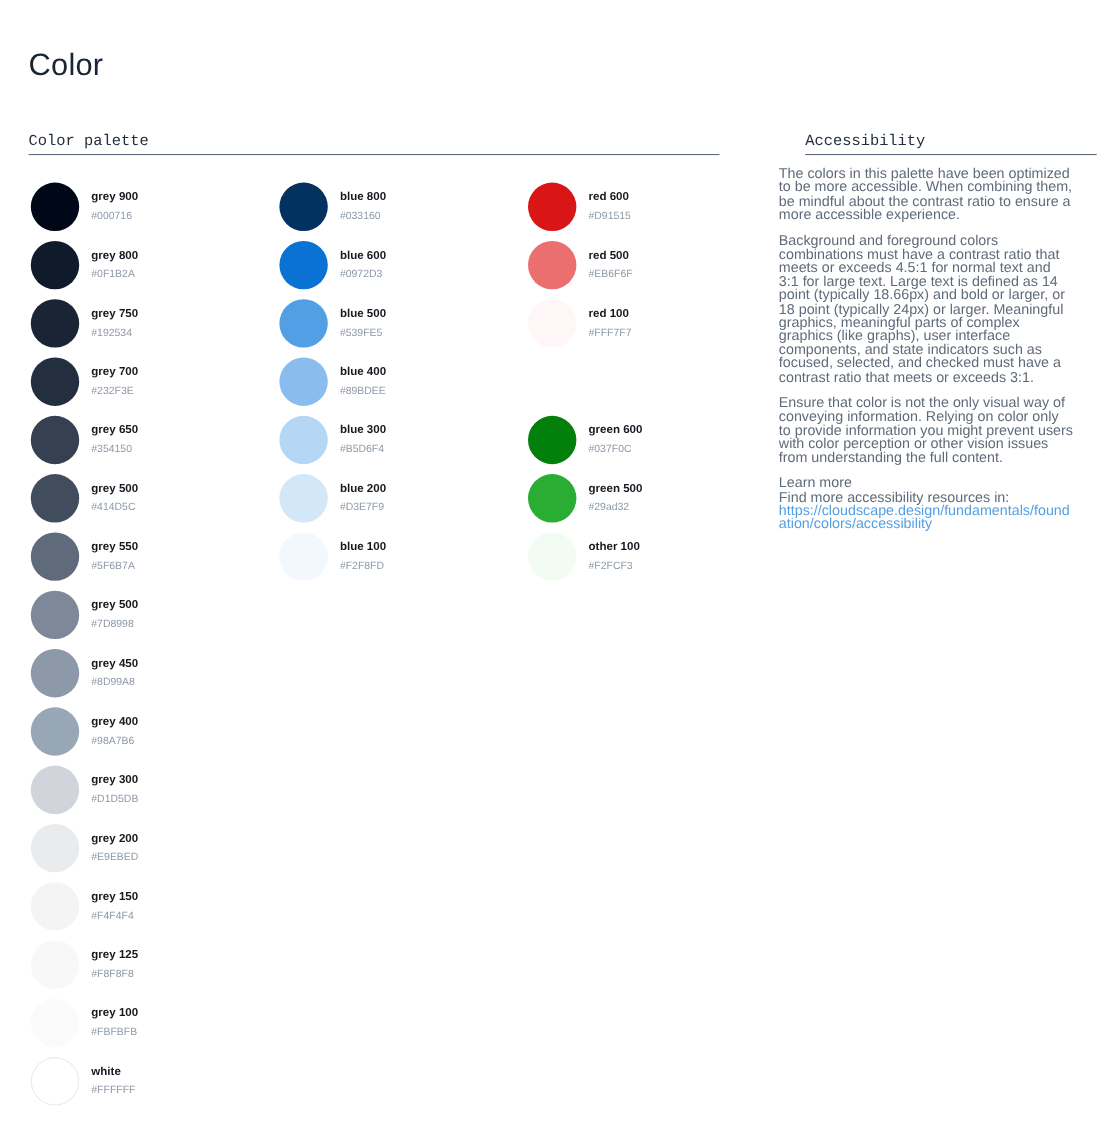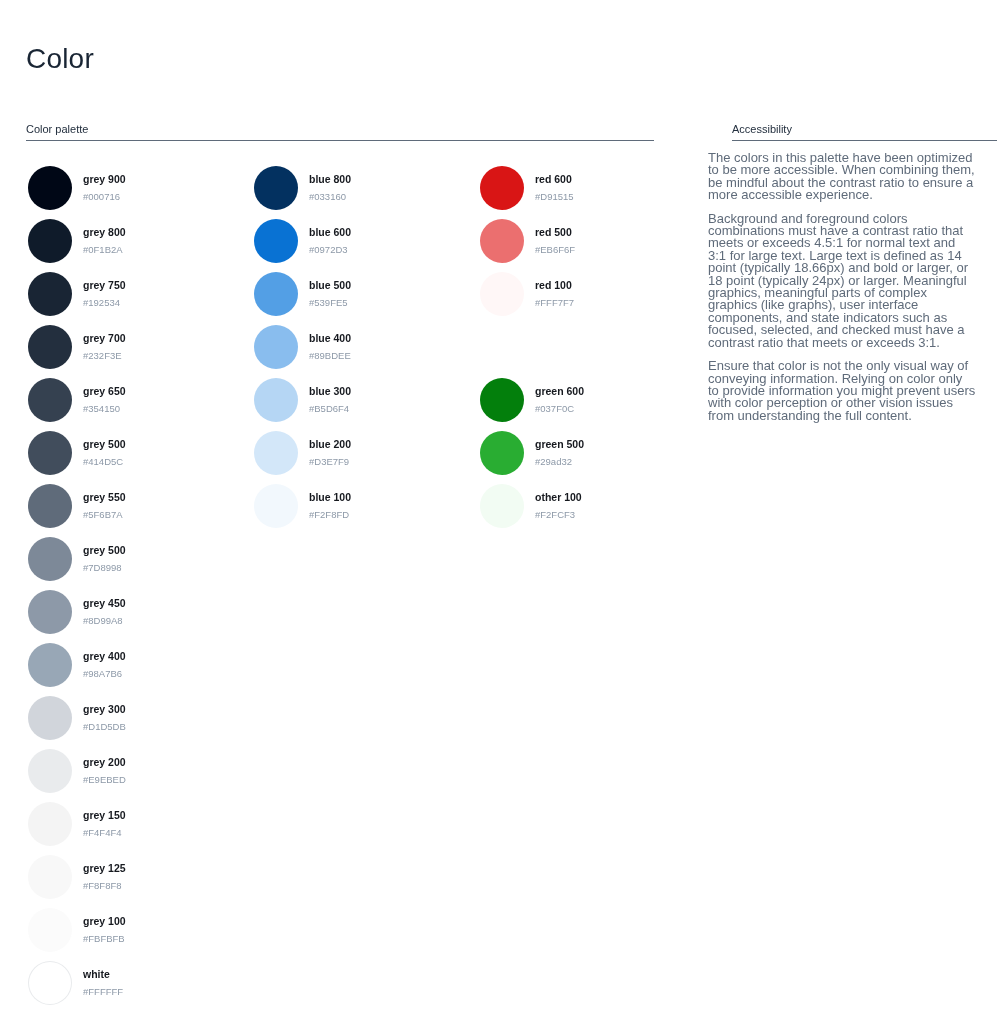--- a/index.html
+++ b/index.html
@@ -22,24 +22,25 @@
     line-height: 44px;
   }
 
   
   .palette-section {
     position: absolute;
     left: 26px; top: 122px;
     width: 628px;
   }
   .section-head {
-    font-size: 11px;
+    font-size: 14px;
     color: #232F3E;
     line-height: 14px;
     padding-bottom: 4px;
+    font-family: Liberation Mono, monospace;
   }
   .section-rule {
     height: 1px;
     background: #5F6B7A;
     width: 628px;
   }
 
   .swatch-grid {
     position: absolute;
     left: 26px; top: 160px;
@@ -278,15 +279,16 @@
 
   <div class="a11y-section">
     <div class="section-head">Accessibility</div>
     <div class="a11y-rule"></div>
   </div>
 
   <div class="a11y-body">
       <p>The colors in this palette have been optimized to be more accessible. When combining them, be mindful about the contrast ratio to ensure a more accessible experience.</p>
       <p>Background and foreground colors combinations must have a contrast ratio that meets or exceeds 4.5:1 for normal text and 3:1 for large text. Large text is defined as 14 point (typically 18.66px) and bold or larger, or 18 point (typically 24px) or larger. Meaningful graphics, meaningful parts of complex graphics (like graphs), user interface components, and state indicators such as focused, selected, and checked must have a contrast ratio that meets or exceeds 3:1.</p>
       <p>Ensure that color is not the only visual way of conveying information. Relying on color only to provide information you might prevent users with color perception or other vision issues from understanding the full content.</p>
+      <p class="learn-block"><span class="learn-line">Learn more</span><span class="learn-line">Find more accessibility resources in:</span><a class="a11y-link">https://cloudscape.design/fundamentals/foundation/colors/accessibility</a></p>
     </div>
 
 </div>
 
 </body></html>

